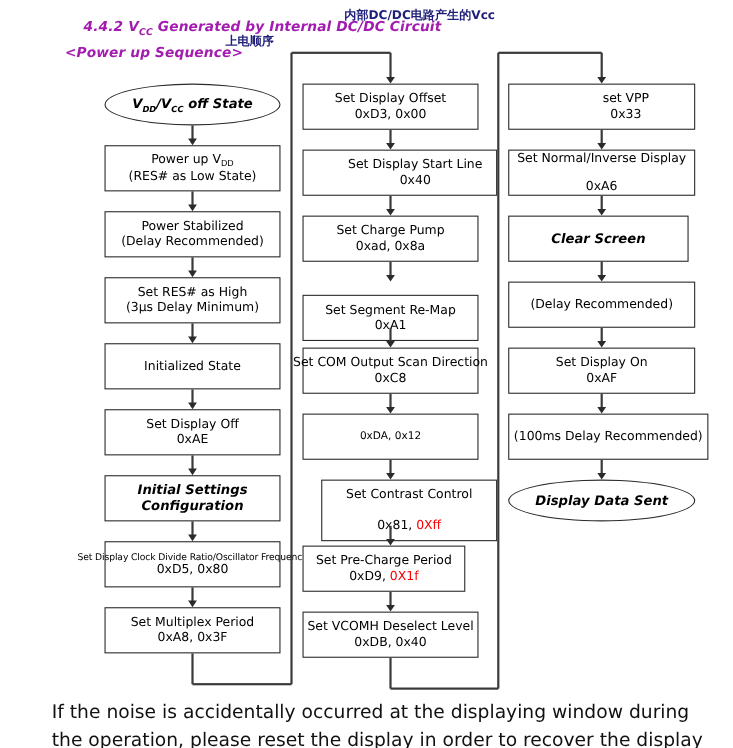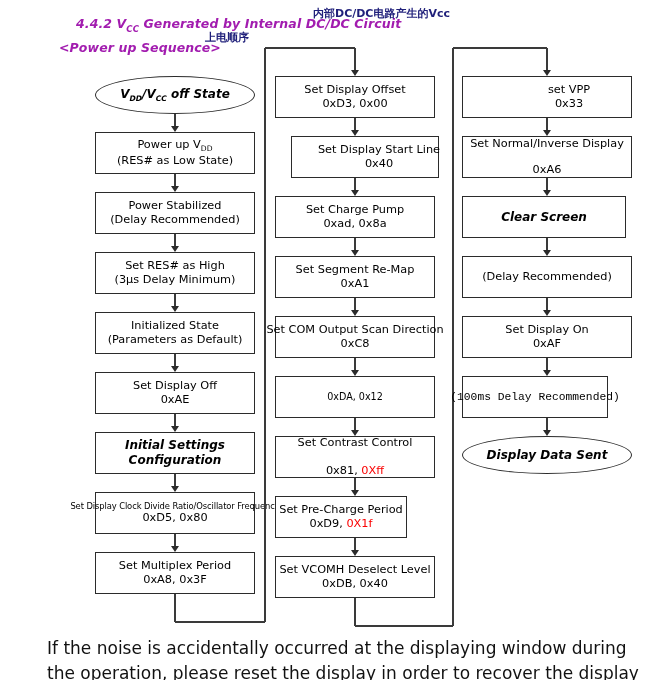--- a/index.html
+++ b/index.html
@@ -77,21 +77,20 @@
     <div class="node" style="left: 95px; top: 192px; width: 160px; height: 42px;">
       <span class="l1">Power Stabilized</span>
       <span class="l2">(Delay Recommended)</span>
     </div>
     <div class="node" style="left: 95px; top: 252px; width: 160px; height: 42px;">
       <span class="l1">Set RES# as High</span>
       <span class="l2">(3µs Delay Minimum)</span>
     </div>
     <div class="node" style="left: 95px; top: 312px; width: 160px; height: 42px;">
       <span class="l1">Initialized State</span>
-      <span class="l2">(Parameters as Default)</span>
     </div>
     <div class="node" style="left: 95px; top: 372px; width: 160px; height: 42px;">
       <span class="l1">Set Display Off</span>
       <span class="l2">0xAE</span>
     </div>
     <div class="node em" style="left: 95px; top: 432px; width: 160px; height: 42px;">
       <span class="l1">Initial Settings</span>
       <span class="l2">Configuration</span>
     </div>
     <div class="node tiny" style="left: 95px; top: 492px; width: 160px; height: 42px;">
@@ -121,44 +120,44 @@
     <div class="ln vline" style="left: 174.3px; top: 594px; height: 28px;"></div>
     <div class="ln hline" style="left: 175px; top: 621.3px; width: 90px;"></div>
     <div class="ln vline" style="left: 264.3px; top: 48px; height: 574px;"></div>
     <div class="ln hline" style="left: 265px; top: 47.3px; width: 90px;"></div>
     <div class="ln vline" style="left: 354.3px; top: 48px; height: 23px;"></div>
     <div class="arrow" style="left: 351px; top: 70px;"></div>
     <div class="node" style="left: 275px; top: 76px; width: 160px; height: 42px;">
       <span class="l1">Set Display Offset</span>
       <span class="l2">0xD3, 0x00</span>
     </div>
-    <div class="node" style="left: 291px; top: 136px; width: 148px; height: 42px; padding-left: 28px;">
+    <div class="node" style="left: 275px; top: 136px; width: 177px; height: 42px; padding-left: 28px;">
       <span class="l1">Set Display Start Line</span>
       <span class="l2">0x40</span>
     </div>
     <div class="node" style="left: 275px; top: 196px; width: 160px; height: 42px;">
       <span class="l1">Set Charge Pump</span>
       <span class="l2">0xad, 0x8a</span>
     </div>
-    <div class="node" style="left: 275px; top: 256px; width: 160px; height: 42px;">
+    <div class="node" style="left: 275px; top: 268px; width: 160px; height: 42px;">
       <span class="l1">Set Segment Re-Map</span>
       <span class="l2">0xA1</span>
     </div>
     <div class="node" style="left: 275px; top: 316px; width: 160px; height: 42px;">
       <span class="l1">Set COM Output Scan Direction</span>
       <span class="l2">0xC8</span>
     </div>
     <div class="node" style="font-size: 9.6px; left: 275px; top: 376px; width: 160px; height: 42px;">
       <span class="l2">0xDA, 0x12</span>
     </div>
-    <div class="node" style="left: 275px; top: 436px; width: 160px; height: 42px; gap: 13px;">
+    <div class="node" style="left: 292px; top: 436px; width: 160px; height: 56px; gap: 13px;">
       <span class="l1">Set Contrast Control</span>
       <span class="l2">0x81, <span class="red">0Xff</span></span>
     </div>
-    <div class="node" style="left: 275px; top: 496px; width: 132px; height: 42px;">
+    <div class="node" style="left: 275px; top: 496px; width: 148px; height: 42px;">
       <span class="l1">Set Pre-Charge Period</span>
       <span class="l2">0xD9, <span class="red">0X1f</span></span>
     </div>
     <div class="node" style="left: 275px; top: 556px; width: 160px; height: 42px;">
       <span class="l1">Set VCOMH Deselect Level</span>
       <span class="l2">0xDB, 0x40</span>
     </div>
     <div class="ln vline" style="left: 354.3px; top: 118px; height: 13px;"></div>
     <div class="arrow" style="left: 351px; top: 130px;"></div>
     <div class="ln vline" style="left: 354.3px; top: 178px; height: 13px;"></div>
@@ -192,21 +191,21 @@
     <div class="node em" style="left: 462px; top: 196px; width: 164px; height: 42px;">
       <span class="l1">Clear Screen</span>
     </div>
     <div class="node" style="left: 462px; top: 256px; width: 170px; height: 42px;">
       <span class="l2">(Delay Recommended)</span>
     </div>
     <div class="node" style="left: 462px; top: 316px; width: 170px; height: 42px;">
       <span class="l1">Set Display On</span>
       <span class="l2">0xAF</span>
     </div>
-    <div class="node" style="left: 462px; top: 376px; width: 146px; height: 42px; font-family: Liberation Mono, monospace;">
+    <div class="node" style="left: 462px; top: 376px; width: 182px; height: 42px;">
       <span class="l1">(100ms Delay Recommended)</span>
     </div>
     <div class="node oval em" style="left: 462px; top: 436px; width: 170px; height: 38px;">
       <span class="l1">Display Data Sent</span>
     </div>
     <div class="ln vline" style="left: 546.3px; top: 118px; height: 13px;"></div>
     <div class="arrow" style="left: 543px; top: 130px;"></div>
     <div class="ln vline" style="left: 546.3px; top: 178px; height: 13px;"></div>
     <div class="arrow" style="left: 543px; top: 190px;"></div>
     <div class="ln vline" style="left: 546.3px; top: 238px; height: 13px;"></div>

